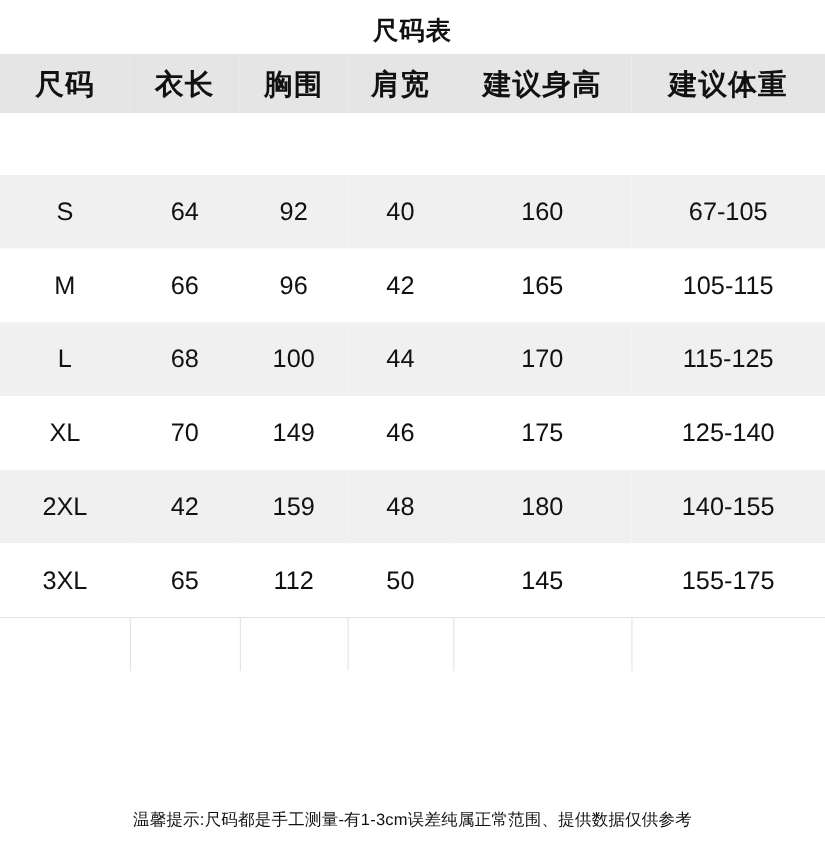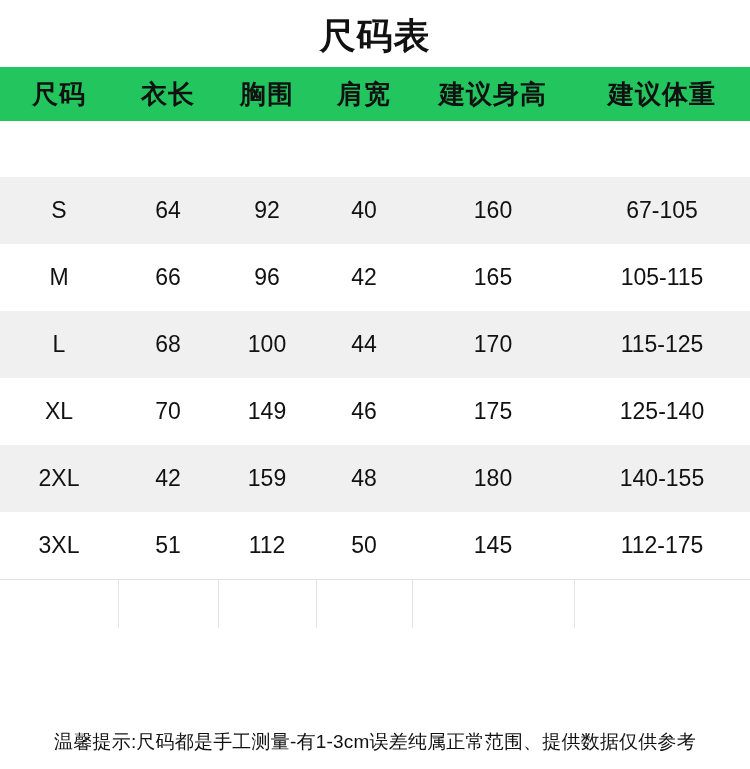--- a/index.html
+++ b/index.html
@@ -15,40 +15,40 @@
     overflow: hidden;
   }
   .page {
     position: relative;
     width: 750px;
     height: 769px;
     box-sizing: border-box;
   }
   .title {
     text-align: center;
-    font-size: 36px;
+    font-size: 23px;
     font-weight: 700;
     letter-spacing: 1px;
     padding-top: 12px;
     padding-bottom: 6px;
     color: #111111;
   }
   table.size-table {
     width: 750px;
     border-collapse: collapse;
     table-layout: fixed;
   }
   table.size-table th,
   table.size-table td {
     text-align: center;
     vertical-align: middle;
     border: none;
   }
   thead tr {
-    background: #22c55e;
+    background: #e5e5e5;
   }
   thead th {
     font-size: 26px;
     font-weight: 700;
     color: #111111;
     height: 54px;
     padding: 0;
     letter-spacing: 1px;
   }
   .spacer-row td {
@@ -83,21 +83,21 @@
   .col-bust   { width: 98px;  }
   .col-shoulder { width: 96px; }
   .col-height { width: 162px; }
   .col-weight { width: 176px; }
   .footnote {
     position: absolute;
     left: 0;
     right: 0;
     bottom: 14px;
     text-align: center;
-    font-size: 19px;
+    font-size: 15px;
     color: #111111;
     letter-spacing: 0.2px;
   }
 </style>
 </head>
 <body>
 
 <div class="page">
 
   <div class="title">尺码表</div>
@@ -171,25 +171,25 @@
         <td>2XL</td>
         <td>42</td>
         <td>159</td>
         <td>48</td>
         <td>180</td>
         <td>140-155</td>
       </tr>
 
       <tr class="data-row even">
         <td>3XL</td>
-        <td>51</td>
+        <td>65</td>
         <td>112</td>
         <td>50</td>
         <td>145</td>
-        <td>112-175</td>
+        <td>155-175</td>
       </tr>
 
 
       <tr class="tail-row">
         <td></td>
         <td></td>
         <td></td>
         <td></td>
         <td></td>
         <td></td>

